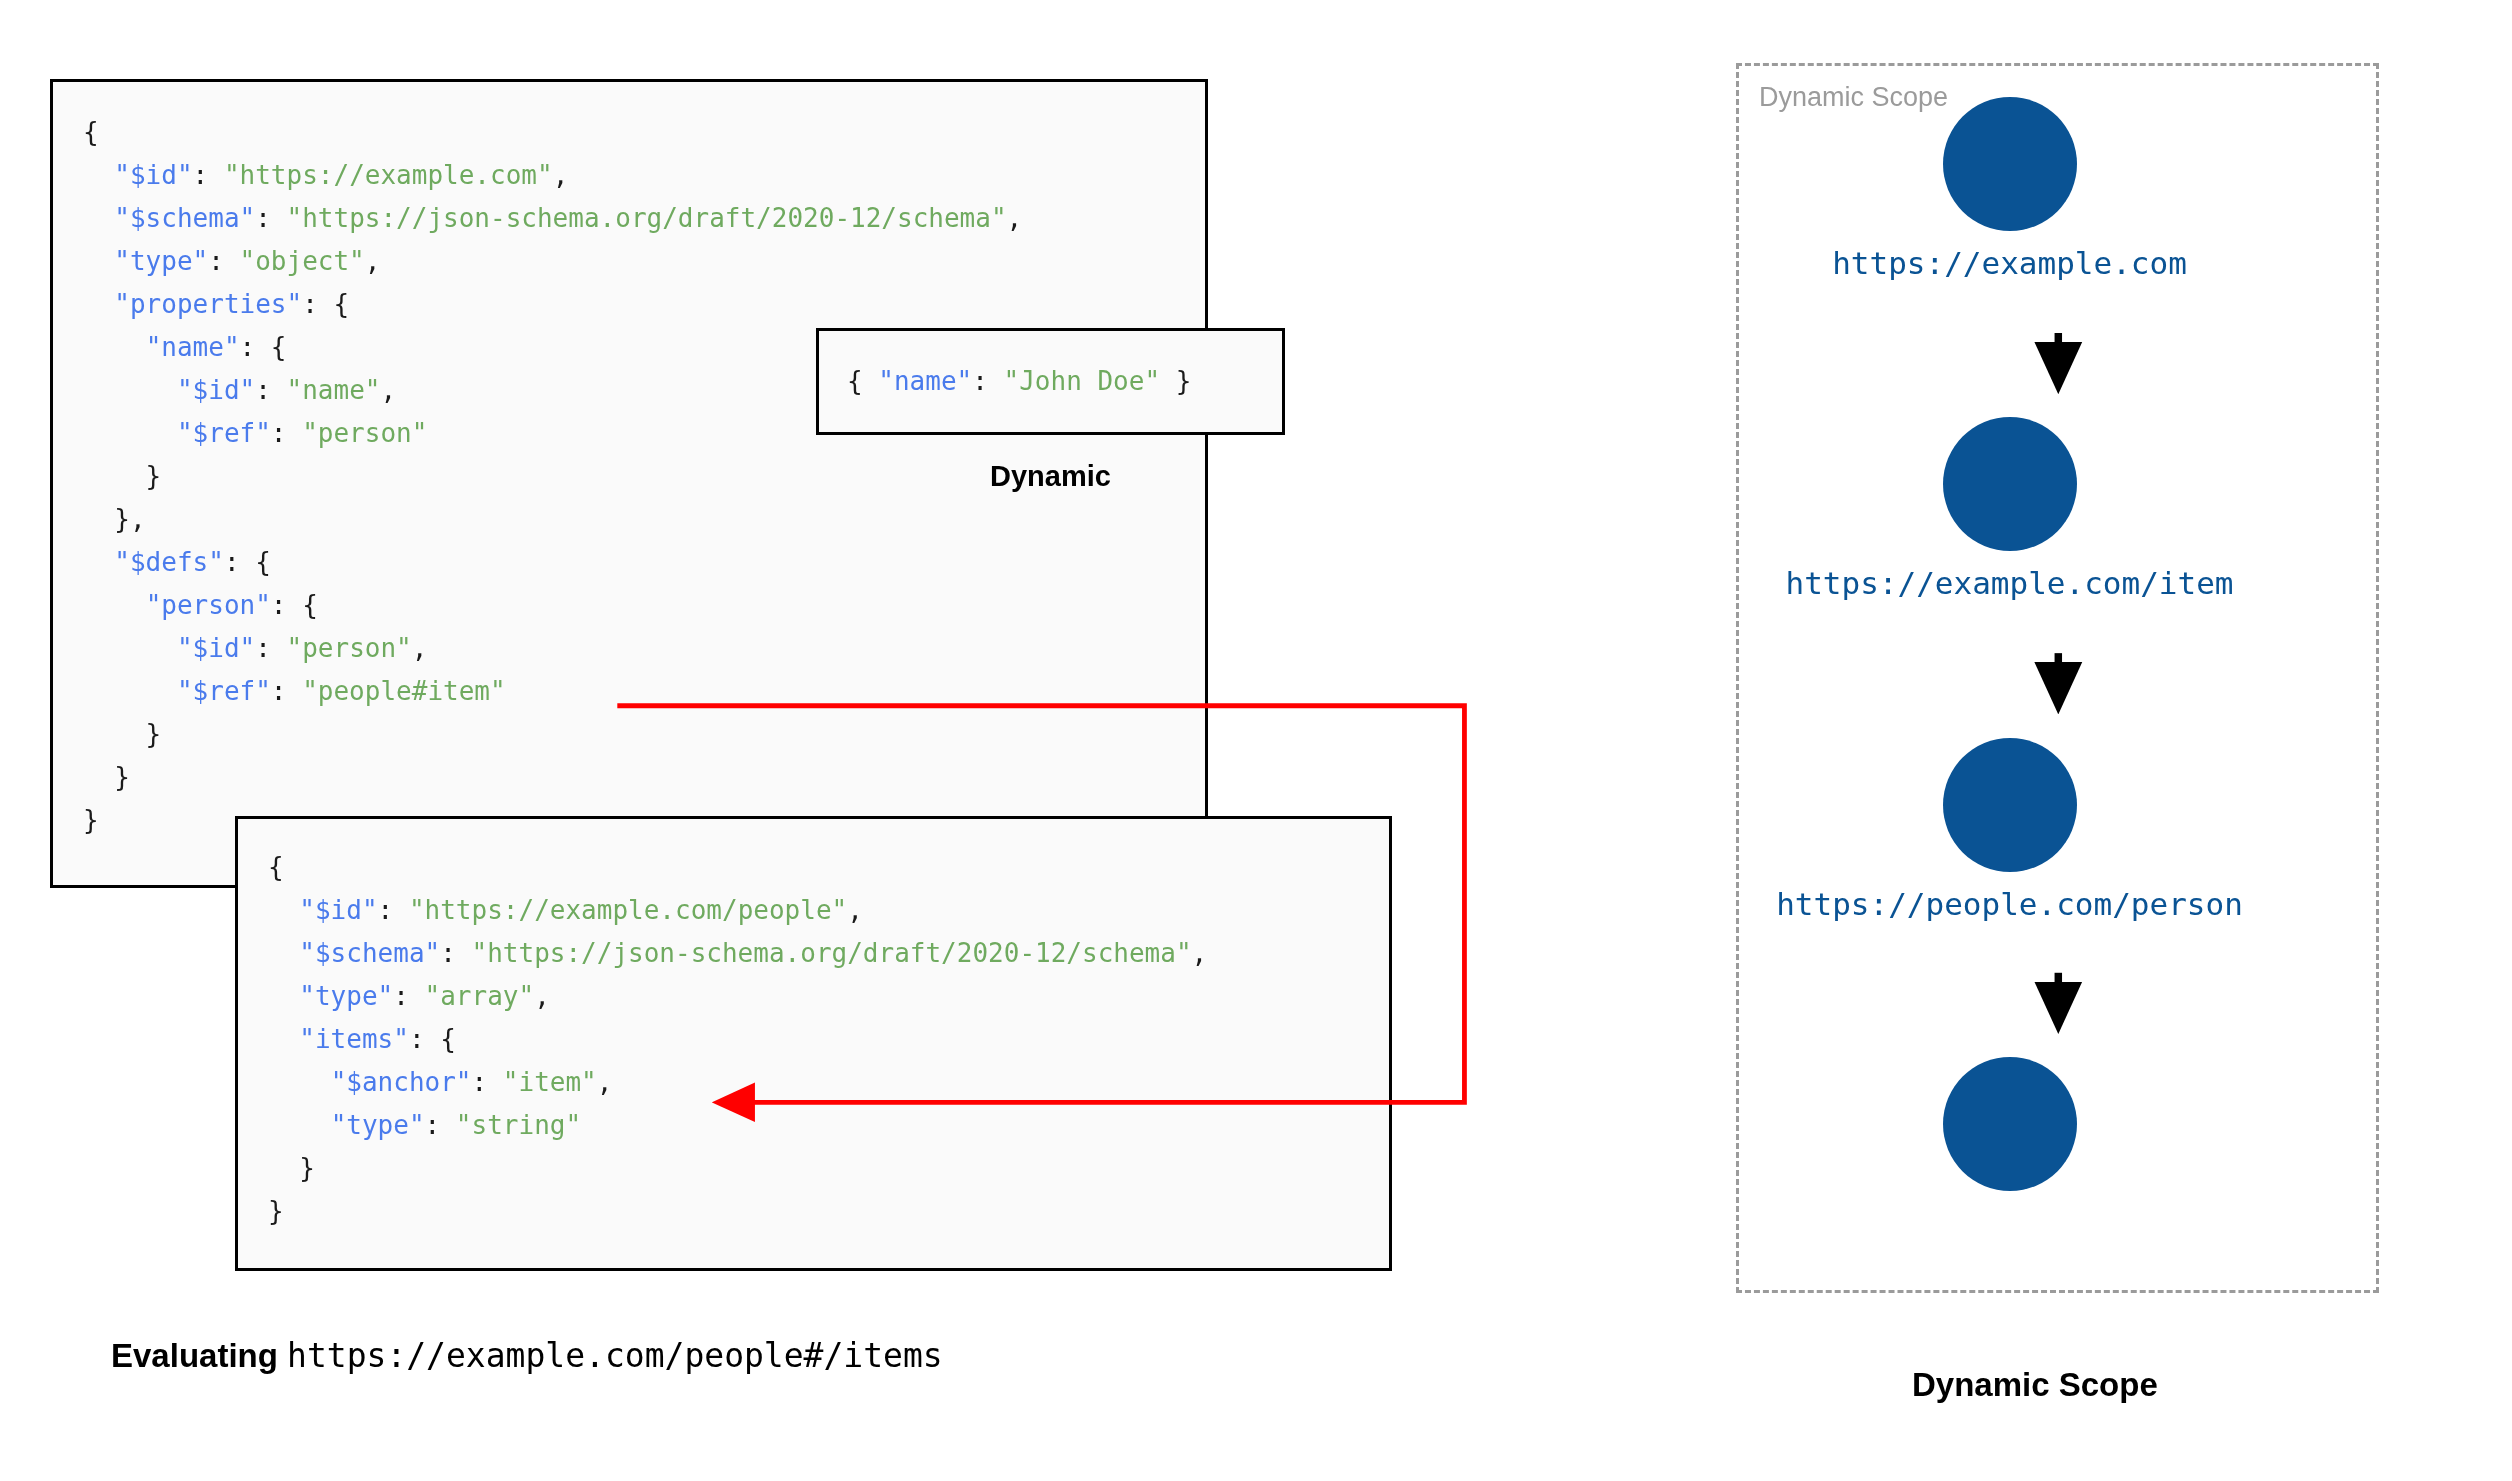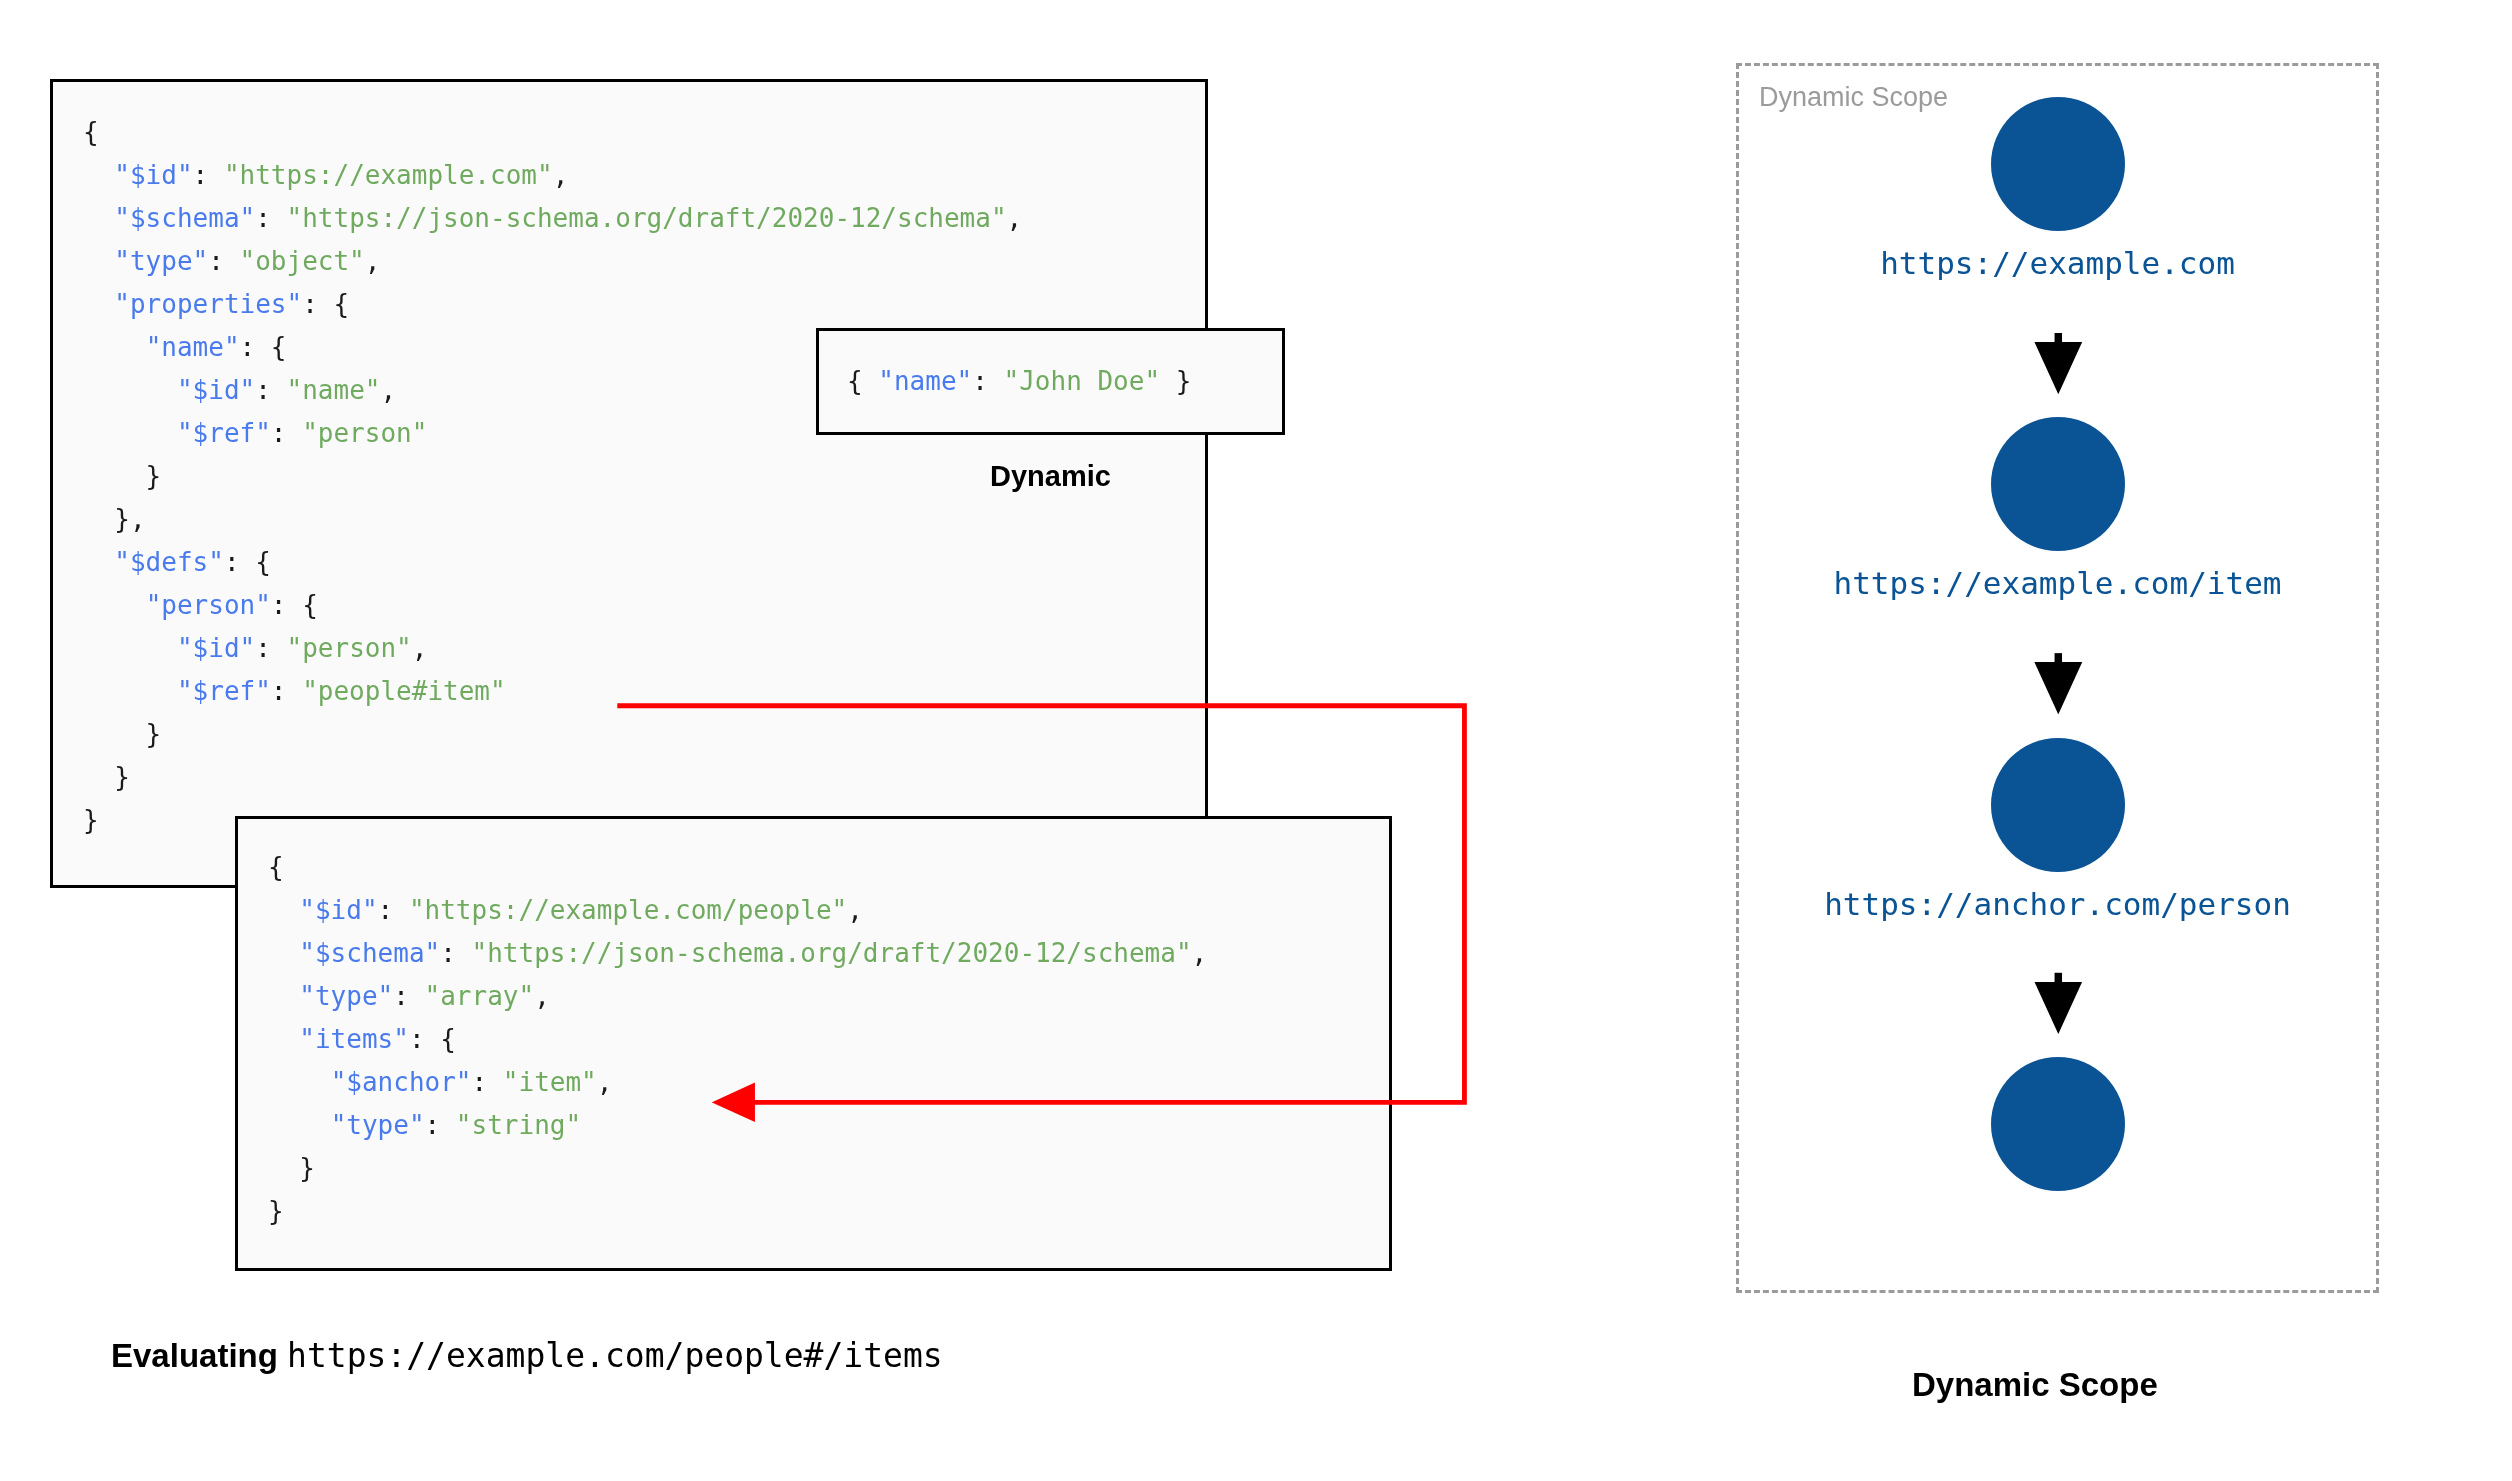--- a/index.html
+++ b/index.html
@@ -136,21 +136,21 @@
     position: absolute;
     left: 1759px;
     top: 82px;
     font-family: "Liberation Sans", sans-serif;
     font-size: 27px;
     color: #9b9b9b;
     white-space: nowrap;
   }
   .scope-node {
     position: absolute;
-    left: 1736px;
+    left: 1688px;
     width: 643px;
     text-align: center;
   }
   .scope-circle {
     width: 134px;
     height: 134px;
     border-radius: 50%;
     background: #0a5394;
     margin: 0 auto;
     display: block;
@@ -248,21 +248,21 @@
     <div class="scope-url">https://example.com</div>
   </div>
 
   <div class="scope-node" style="top:417px;">
     <span class="scope-circle"></span>
     <div class="scope-url">https://example.com/item</div>
   </div>
 
   <div class="scope-node" style="top:738px;">
     <span class="scope-circle"></span>
-    <div class="scope-url">https://anchor.com/person</div>
+    <div class="scope-url">https://people.com/person</div>
   </div>
 
   <div class="scope-node" style="top:1057px;">
     <span class="scope-circle"></span>
   </div>
 
 </div>
 
 
 </body></html>

